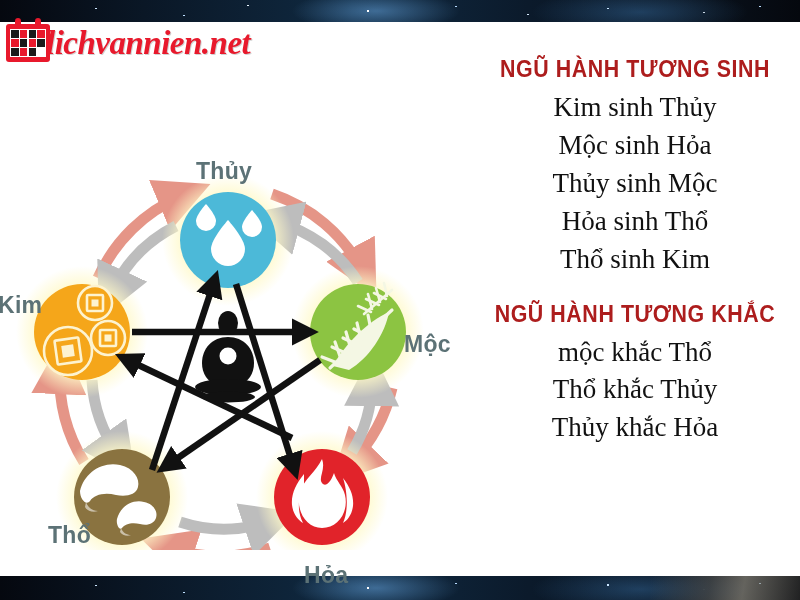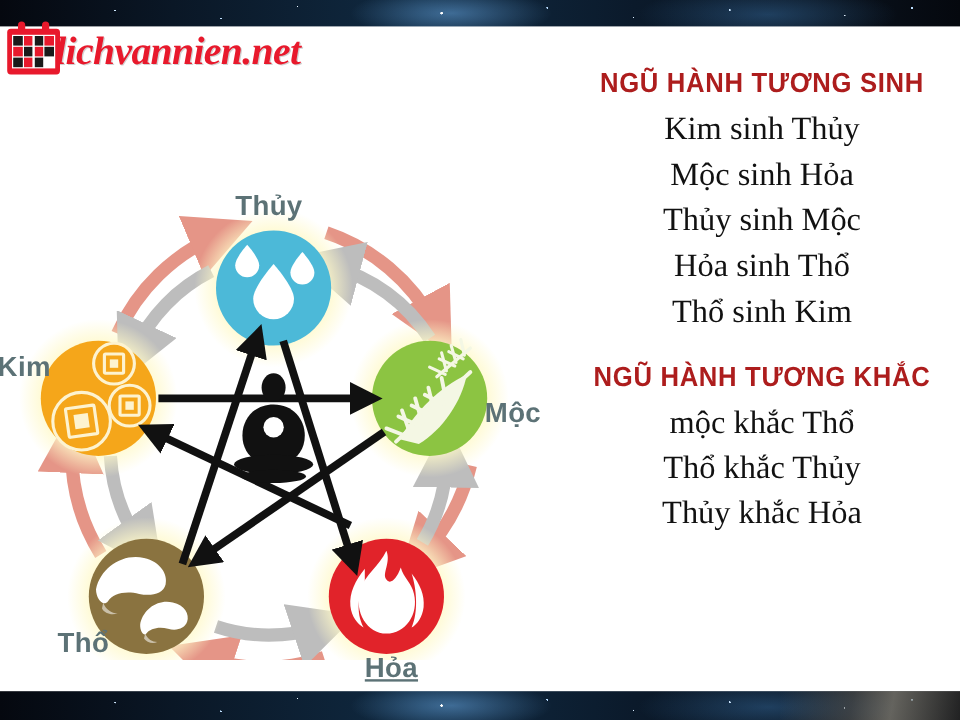--- a/index.html
+++ b/index.html
@@ -59,21 +59,21 @@
   #diagram svg{display:block;}
 
   .el-label{
     position:absolute;font-weight:bold;color:#5c7276;
     font-size:23px;letter-spacing:.3px;white-space:nowrap;
   }
   #label-thuy{left:196px;top:88px;}
   #label-kim{left:-2px;top:222px;}
   #label-moc{left:404px;top:230px;margin-top:31px;}
   #label-tho{left:48px;top:452px;}
-  #label-hoa{left:304px;top:473px;text-decoration:underline;}
+  #label-hoa{left:304px;top:492px;}
 
   
   #panel{position:absolute;left:470px;top:40px;width:330px;height:530px;text-align:center;}
   .heading{
     color:#ad1d1d;font-weight:bold;font-size:23px;
     letter-spacing:.6px;transform:scaleX(.93);
     font-family:"Liberation Sans", sans-serif;
   }
   #heading-sinh{margin-top:16px;}
   #heading-khac{margin-top:22px;}

